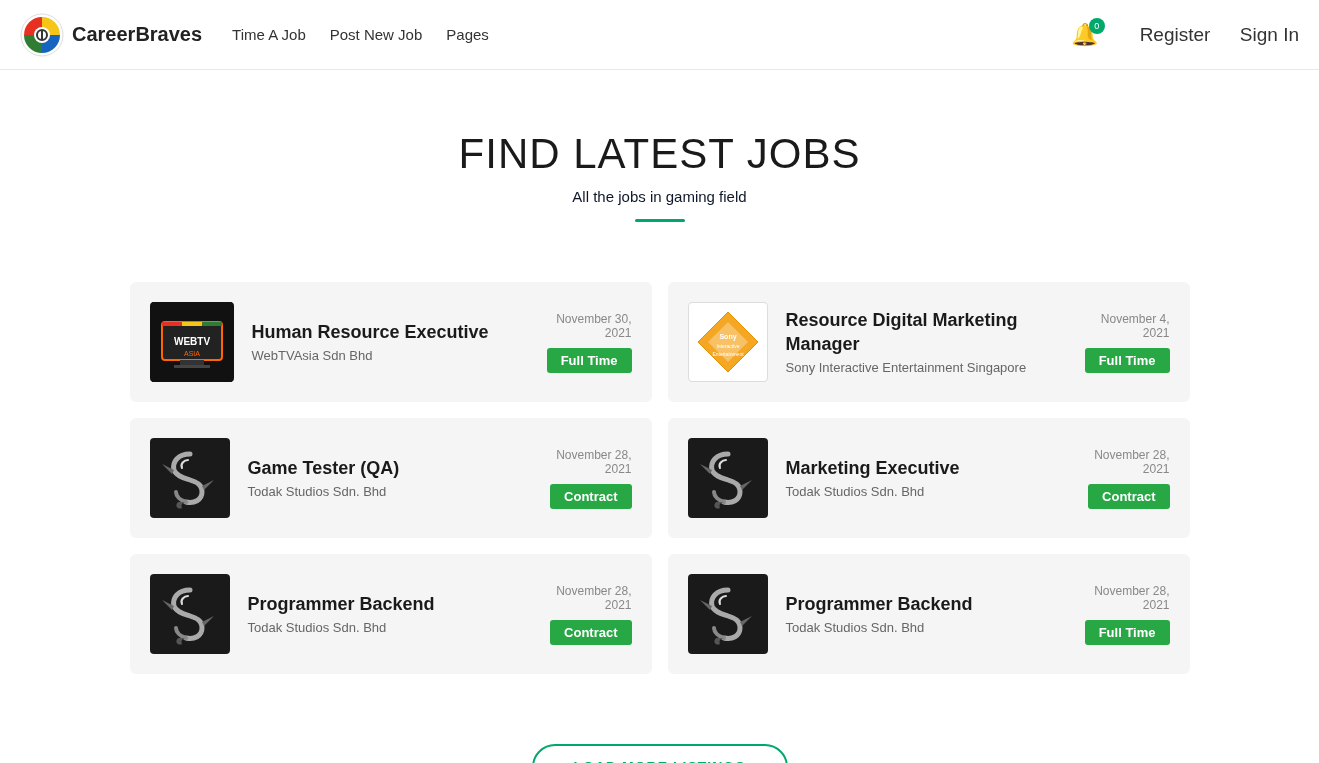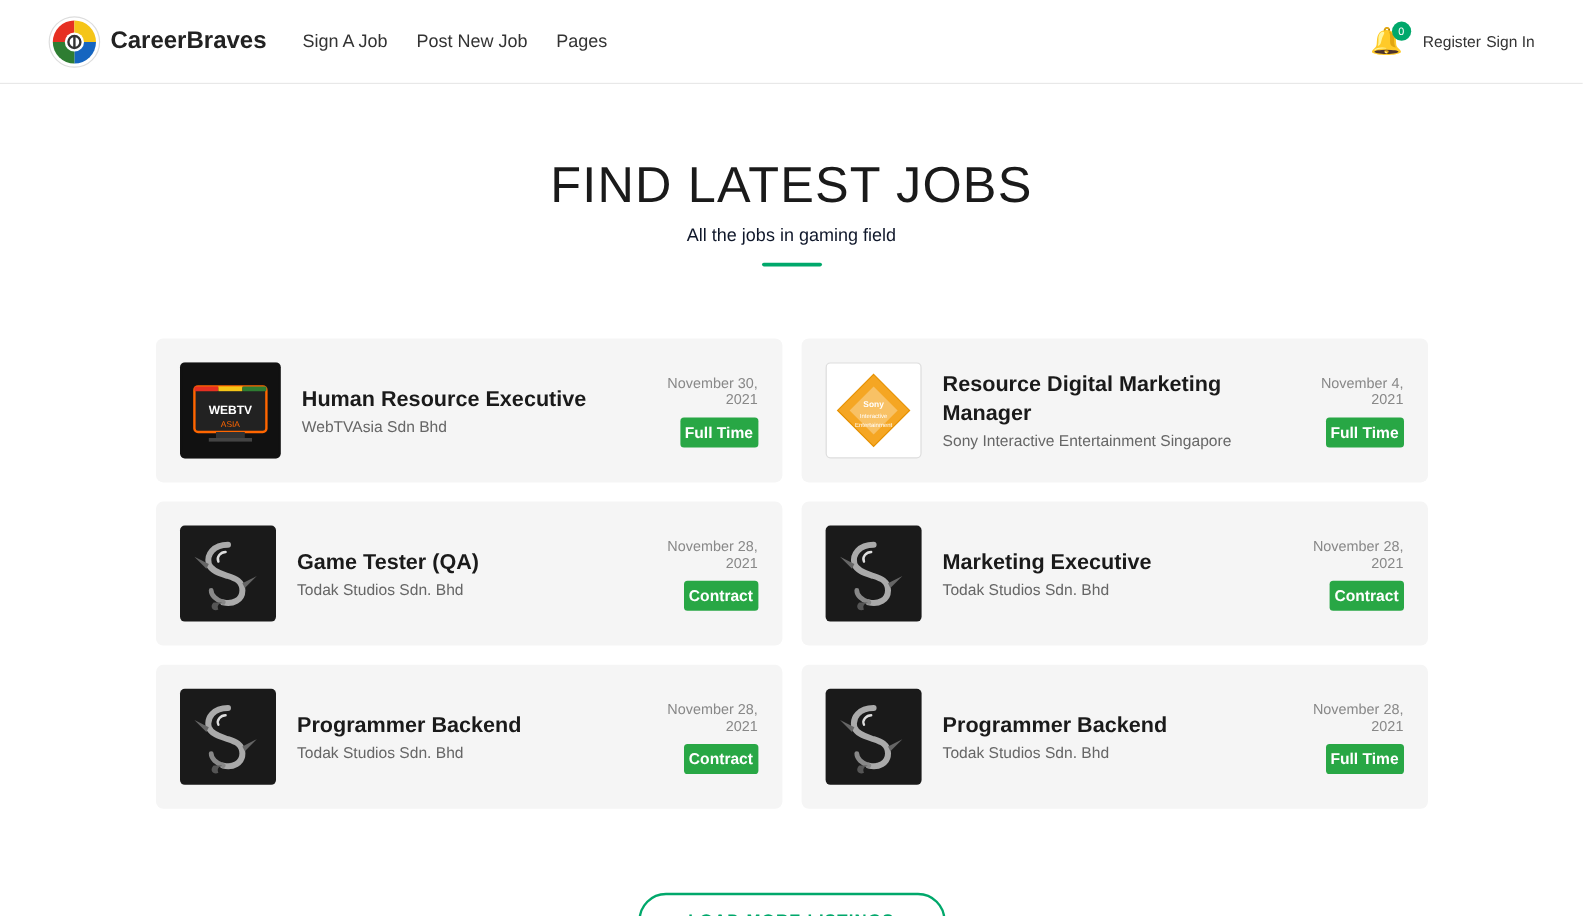--- a/index.html
+++ b/index.html
@@ -3,21 +3,21 @@
   <meta charset="utf-8">
   <style>
     * { box-sizing: border-box; margin: 0; padding: 0; }
     body { font-family: Arial, sans-serif; background: #fff; color: #333; }
 
     
     .navbar {
       display: flex;
       align-items: center;
       justify-content: space-between;
-      padding: 0 40px;
+      padding: 0 20px;
       height: 70px;
       border-bottom: 1px solid #e8e8e8;
       background: #fff;
     }
     .navbar-left {
       display: flex;
       align-items: center;
       gap: 30px;
     }
     .logo {
@@ -64,22 +64,22 @@
       font-size: 9px;
       width: 16px;
       height: 16px;
       display: flex;
       align-items: center;
       justify-content: center;
     }
     .nav-auth a {
       text-decoration: none;
       color: #333;
-      font-size: 13px;
-      margin-left: 0;
+      font-size: 19px;
+      margin-left: 25px;
     }
 
     
     .hero {
       text-align: center;
       padding: 60px 20px 20px;
     }
     .hero h1 {
       font-size: 42px;
       font-weight: 400;
@@ -137,21 +137,21 @@
       flex-shrink: 0;
     }
     .job-date {
       font-size: 12px;
       color: #888;
       white-space: nowrap;
     }
     .job-type {
       display: inline-block;
       margin-top: 8px;
-      padding: 5px 4px;
+      padding: 5px 14px;
       border-radius: 3px;
       font-size: 13px;
       font-weight: 600;
       color: #fff;
     }
     .type-fulltime { background: #28a745; }
     .type-contract { background: #28a745; }
 
     
     .load-more-wrap {
@@ -239,21 +239,21 @@
 
         <circle cx="22" cy="22" r="8" fill="#fff"></circle>
 
         <circle cx="22" cy="22" r="5" fill="none" stroke="#333" stroke-width="2"></circle>
 
         <line x1="22" y1="17" x2="22" y2="27" stroke="#333" stroke-width="2"></line>
       </svg>
       <span class="logo-text">CareerBraves</span>
     </a>
     <ul class="nav-links">
-      <li><a href="#">Sign A Job</a></li>
+      <li><a href="#">Time A Job</a></li>
       <li><a href="#">Post New Job</a></li>
       <li><a href="#">Pages</a></li>
     </ul>
   </div>
   <div class="navbar-right">
     <div class="bell-wrap">
       <span class="bell-icon">🔔</span>
       <span class="bell-badge">0</span>
     </div>
     <div class="nav-auth">

